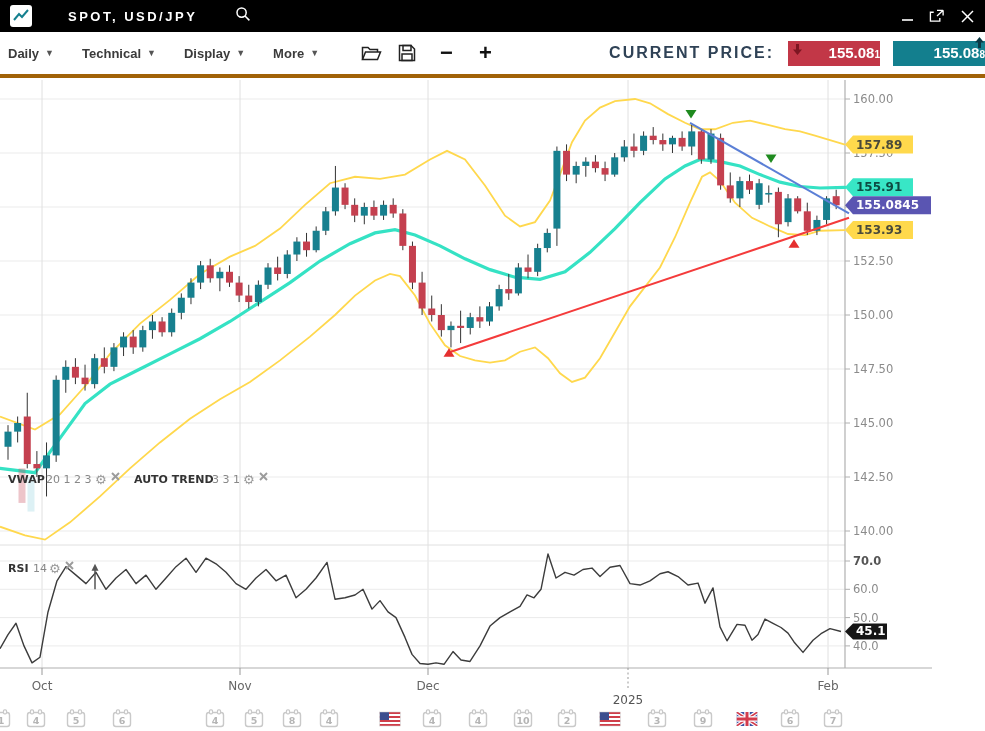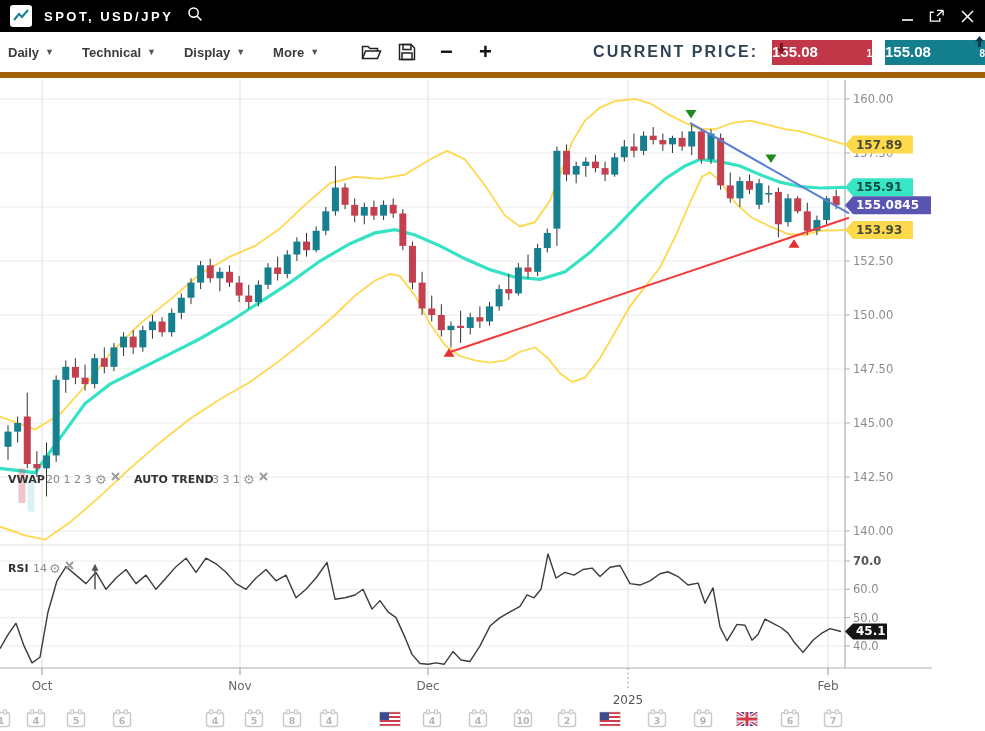--- a/index.html
+++ b/index.html
@@ -2,41 +2,41 @@
 <html><head>
 <meta charset="utf-8">
 <style>
   * { margin:0; padding:0; box-sizing:border-box; }
   html,body { width:985px; height:731px; overflow:hidden; background:#fff;
     font-family:"Liberation Sans","DejaVu Sans",sans-serif; }
   #app { position:relative; width:985px; height:731px; background:#fff; }
 
   
   .titlebar { position:absolute; top:0; left:0; width:985px; height:32px; background:#000;
-    display:flex; align-items:center; padding:0 10px; }
+    display:flex; align-items:center; padding:0 10px;gap:24px; }
   .app-icon { width:22px; height:22px; background:#fff; border-radius:3px; margin-right:12px;
     display:flex; align-items:center; justify-content:center; }
   .title-text { color:#fff; font-size:13px; font-weight:bold; letter-spacing:2.5px; }
   .tb-search { margin-left:14px; }
   .win-controls { margin-left:auto; display:flex; align-items:center; gap:14px; }
   .win-btn { width:16px; height:14px; display:flex; align-items:center; justify-content:center; cursor:pointer; }
 
   
   .toolbar { position:absolute; top:32px; left:0; width:985px; height:46px; background:#fff;
-    border-bottom:6px solid #a16207; display:flex; align-items:center; padding:0 0 0 8px; }
+    border-bottom:4px solid #a16207; display:flex; align-items:center; padding:0 0 0 8px; }
   .menu-item { display:flex; align-items:center; gap:6px; font-size:13px; font-weight:bold;
     color:#3b3b3b; margin-right:28px; cursor:pointer; white-space:nowrap; }
   .caret { font-size:9px; color:#555; }
   .tool-icon { margin-right:16px; cursor:pointer; display:flex; align-items:center; }
   .zoom-btn { font-size:22px; font-weight:bold; color:#111; margin-right:16px; cursor:pointer;
     line-height:1; user-select:none; }
   .cp-label { margin-left:auto; font-size:16px; font-weight:bold; color:#2f4256;
     letter-spacing:2px; margin-right:14px; }
-  .price-box { position:relative; width:100px; height:25px; display:flex; align-items:baseline;
-    justify-content:space-between; color:#fff; font-size:15px; font-weight:bold; padding-top:3px; }
+  .price-box { position:relative; width:92px; height:25px; display:flex; align-items:baseline;
+    justify-content:flex-end; color:#fff; font-size:15px; font-weight:bold; padding-top:3px; }
   .price-box .pip { font-size:10px; font-weight:bold; }
   .price-box.bid { background:#c23747; margin-right:13px; }
   .price-box.ask { background:#137f8e; }
   .dir-arrow { position:absolute; }
 
   
   .chart-wrap { position:absolute; top:78px; left:0; width:985px; height:653px; }
   svg text { font-family:"DejaVu Sans","Liberation Sans",sans-serif; }
 </style>
 </head>

